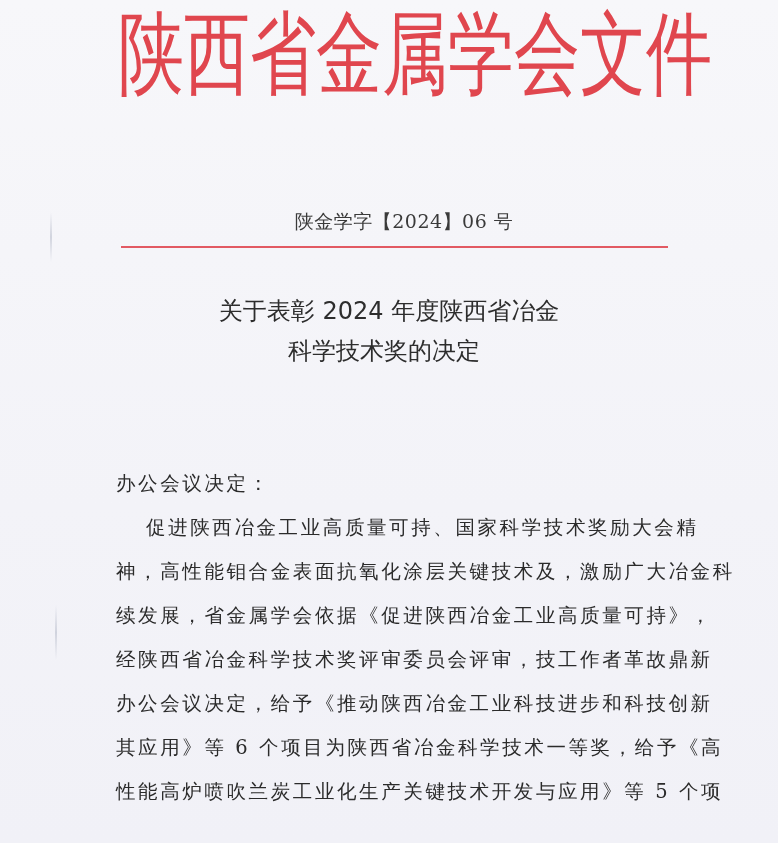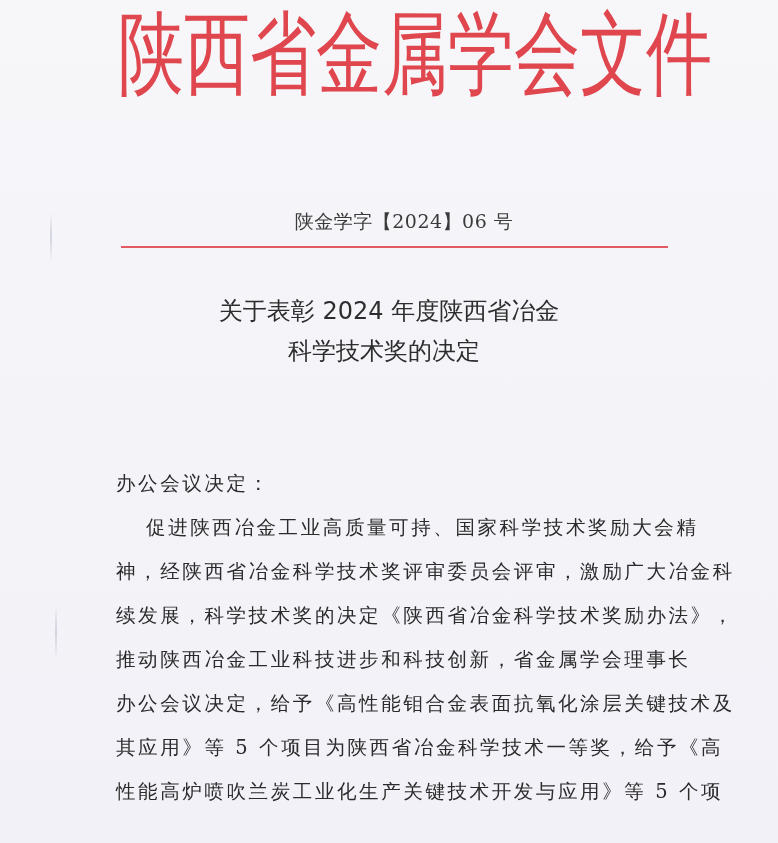--- a/index.html
+++ b/index.html
@@ -128,21 +128,21 @@
   <div class="red-rule"></div>
 
   <div class="doc-heading">
     <span class="line1">关于表彰 2024 年度陕西省冶金</span>
     <span class="line2">科学技术奖的决定</span>
   </div>
 
   <div class="body-text">
     <span class="line">办公会议决定：</span>
     <span class="line indent">促进陕西冶金工业高质量可持、国家科学技术奖励大会精</span>
-    <span class="line">神，经陕西省冶金科学技术奖评审委员会评审，激励广大冶金科</span>
-    <span class="line">续发展，科学技术奖的决定《陕西省冶金科学技术奖励办法》，</span>
-    <span class="line">推动陕西冶金工业科技进步和科技创新，省金属学会理事长</span>
-    <span class="line">办公会议决定，给予《高性能钼合金表面抗氧化涂层关键技术及</span>
-    <span class="line">其应用》等 5 个项目为陕西省冶金科学技术一等奖，给予《高</span>
+    <span class="line">神，高性能钼合金表面抗氧化涂层关键技术及，激励广大冶金科</span>
+    <span class="line">续发展，省金属学会依据《促进陕西冶金工业高质量可持》，</span>
+    <span class="line">经陕西省冶金科学技术奖评审委员会评审，技工作者革故鼎新</span>
+    <span class="line">办公会议决定，给予《推动陕西冶金工业科技进步和科技创新</span>
+    <span class="line">其应用》等 6 个项目为陕西省冶金科学技术一等奖，给予《高</span>
     <span class="line">性能高炉喷吹兰炭工业化生产关键技术开发与应用》等 5 个项</span>
   </div>
 
 </div>
 
 </body></html>

